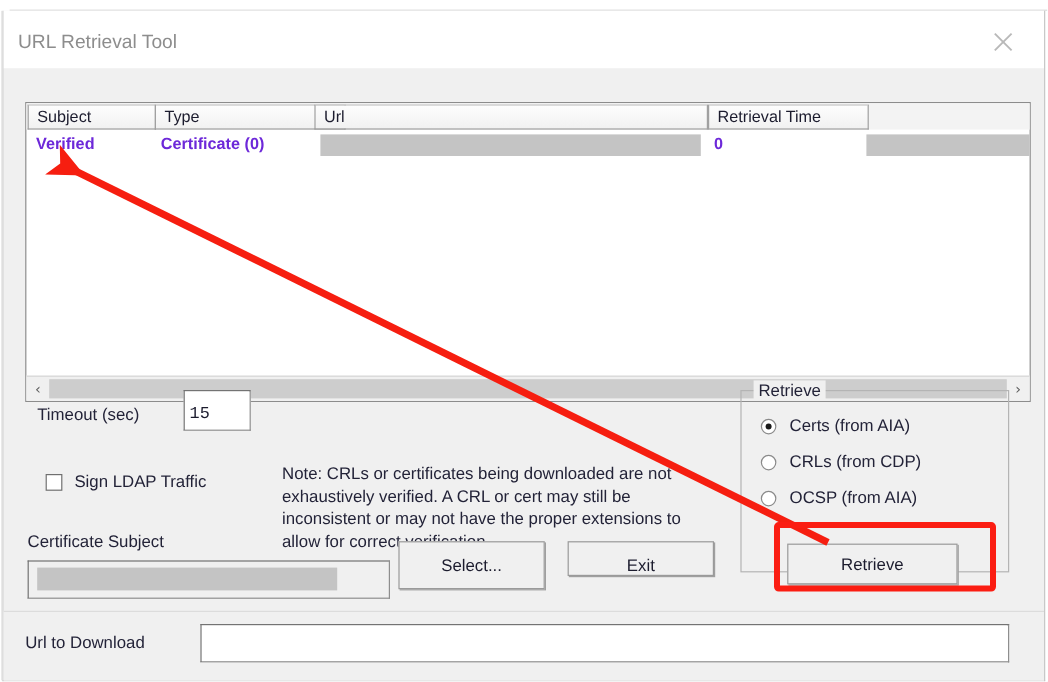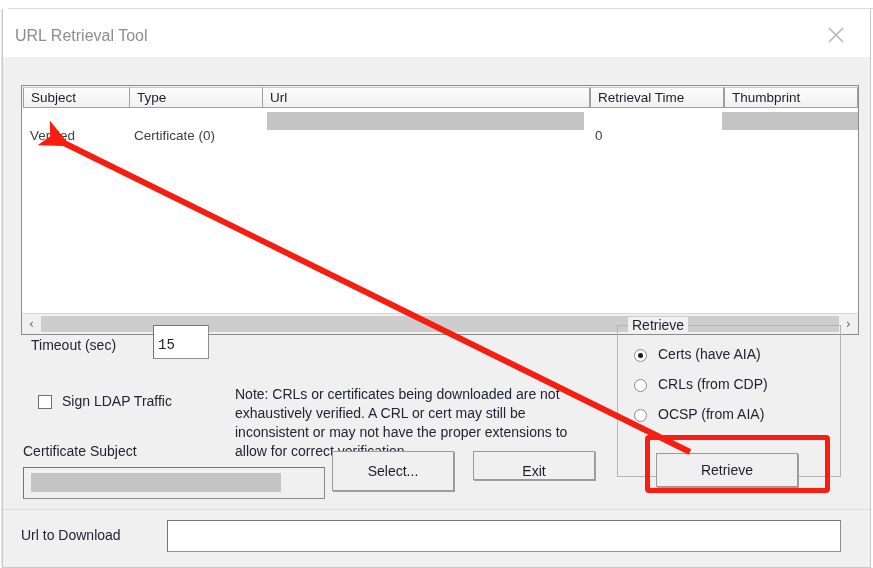--- a/index.html
+++ b/index.html
@@ -141,26 +141,27 @@
   }
   .lv-row {
     position: absolute;
     left: 0;
     top: 23px;
     width: 100%;
     height: 24px;
   }
   .lv-cell {
     position: absolute;
-    top: 16px;
+    top: 0;
     font-size: 13.5px;
-    color: #404040;
+    color: #6d28d9;
     line-height: 22px;
     white-space: nowrap;
     font-family: "Liberation Sans", sans-serif;
+    font-weight: bold;
   }
   .redact {
     position: absolute;
     background: #c4c4c4;
   }
   
   .hscroll {
     position: absolute;
     left: 0;
     bottom: 0;
@@ -388,21 +389,20 @@
 
     <div class="client">
 
       <div class="listview">
 
         <div class="lv-header">
           <div class="lv-col" style="left:1px;  width:107px;">Subject</div>
           <div class="lv-col" style="left:107px; width:159px;">Type</div>
           <div class="lv-col" style="left:240px; width:328px;">Url</div>
           <div class="lv-col" style="left:568px; width:134px;">Retrieval Time</div>
-          <div class="lv-col" style="left:702px; width:134px;">Thumbprint</div>
         </div>
 
         <div class="lv-row">
           <div class="lv-cell" style="left:8px;">Verified</div>
           <div class="lv-cell" style="left:112px;">Certificate (0)</div>
           <div class="redact" style="left:245px; top:3px; width:317px; height:18px;"></div>
           <div class="lv-cell" style="left:573px;">0</div>
           <div class="redact" style="left:700px; top:3px; width:136px; height:18px;"></div>
         </div>
 
@@ -428,21 +428,21 @@
         <div class="redact" style="left:7px; top:5px; width:250px; height:19px;"></div>
       </div>
 
       <div class="note">Note: CRLs or certificates being downloaded are not exhaustively verified.  A CRL or cert may still be inconsistent or may not have the proper extensions to allow for correct verification.</div>
 
       <div class="groupbox">
         <span class="gb-title">Retrieve</span>
 
         <div class="radio-row" style="top:20px;">
           <span class="rb-circle on"></span>
-          <span class="rb-label">Certs (have AIA)</span>
+          <span class="rb-label">Certs (from AIA)</span>
         </div>
         <div class="radio-row" style="top:50px;">
           <span class="rb-circle"></span>
           <span class="rb-label">CRLs (from CDP)</span>
         </div>
         <div class="radio-row" style="top:80px;">
           <span class="rb-circle"></span>
           <span class="rb-label">OCSP (from AIA)</span>
         </div>
 

